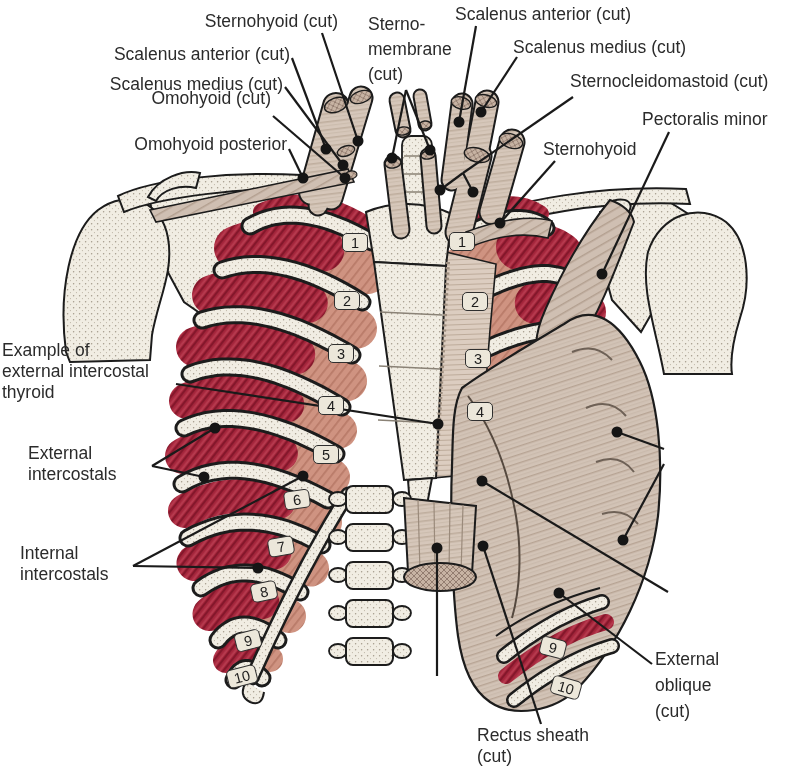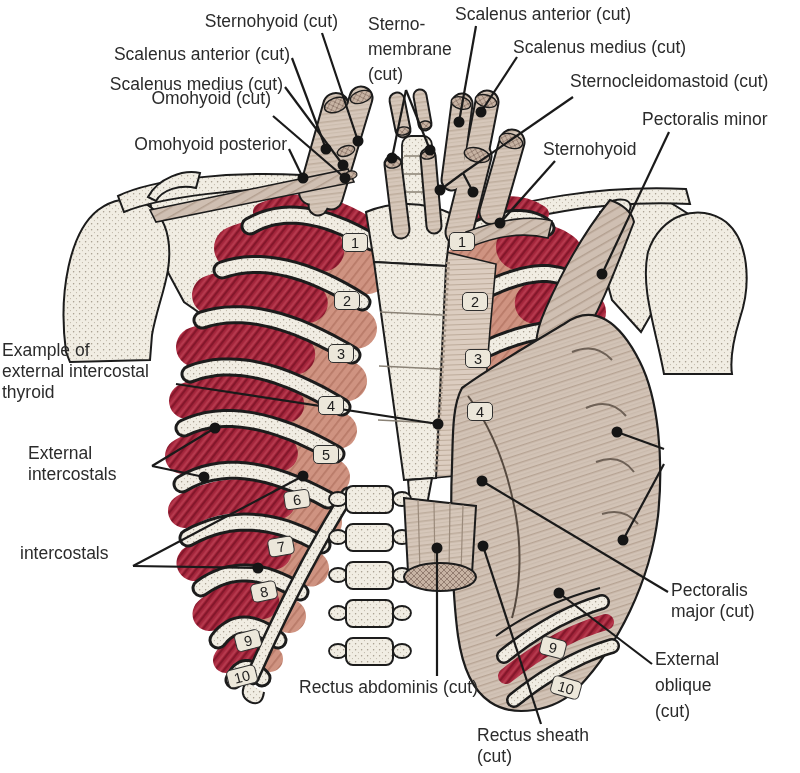--- a/index.html
+++ b/index.html
@@ -317,34 +317,30 @@
   <div class="lbl ctr" style="left:2px;top:340px;width:178px">
     <span class="ln">Example of</span>
     <span class="ln">external intercostal</span>
     <span class="ln">thyroid</span>
   </div>
   <div class="lbl ctr" style="left:28px;top:443px;width:124px">
     <span class="ln">External</span>
     <span class="ln">intercostals</span>
   </div>
   <div class="lbl ctr" style="left:20px;top:543px;width:124px">
+    <span class="ln">Internal</span>
     <span class="ln">intercostals</span>
   </div>
 
-  <div class="lbl" style="left:671px;top:580px">
-    <span class="ln">Pectoralis</span>
-    <span class="ln">major (cut)</span>
-  </div>
   <div class="lbl" style="left:655px;top:646px;line-height:26px">
     <span class="ln">External</span>
     <span class="ln">oblique</span>
     <span class="ln">(cut)</span>
   </div>
 
-  <div class="lbl" style="left:299px;top:677px"><span>Rectus abdominis (cut)</span></div>
   <div class="lbl ctr" style="left:477px;top:725px;width:128px">
     <span class="ln">Rectus sheath</span>
     <span class="ln">(cut)</span>
   </div>
 
   <div class="badge" style="left:342px;top:233px">1</div>
   <div class="badge" style="left:334px;top:291px">2</div>
   <div class="badge" style="left:328px;top:344px">3</div>
   <div class="badge" style="left:318px;top:396px">4</div>
   <div class="badge" style="left:313px;top:445px">5</div>

